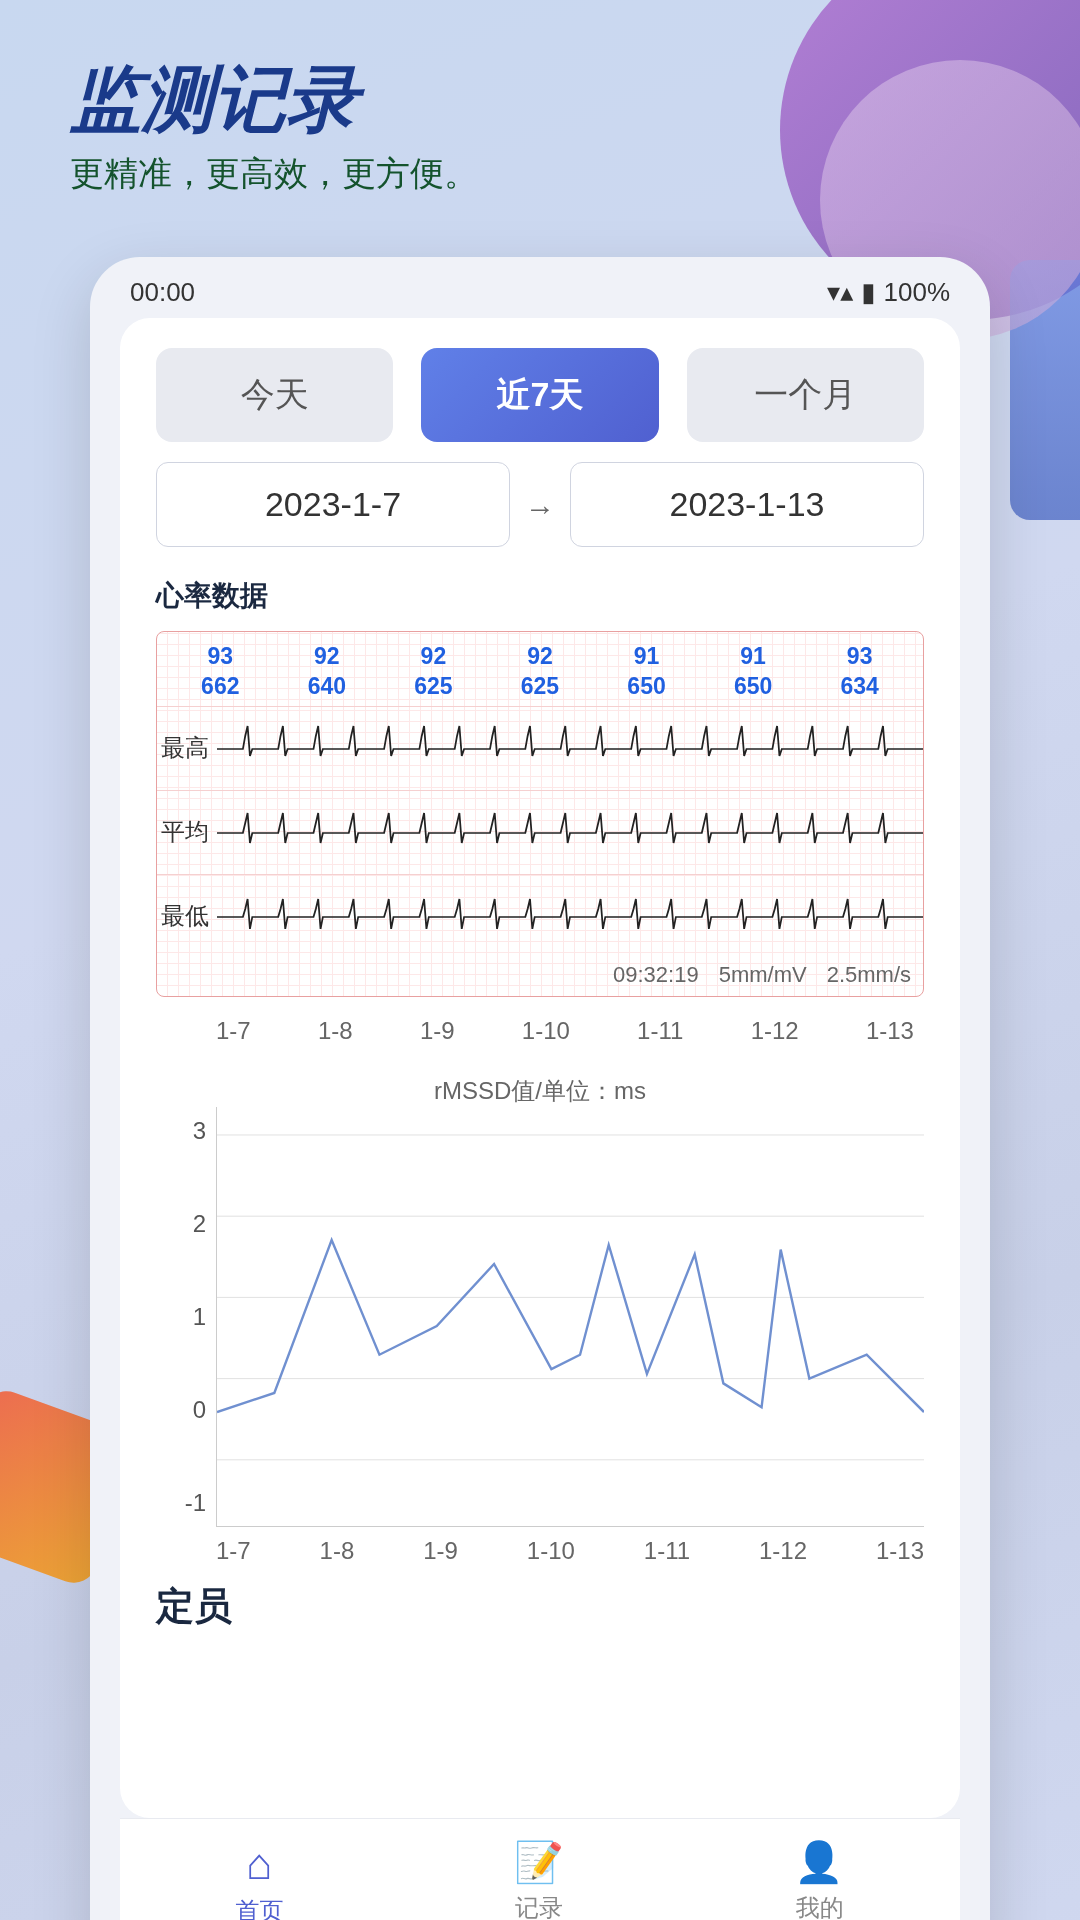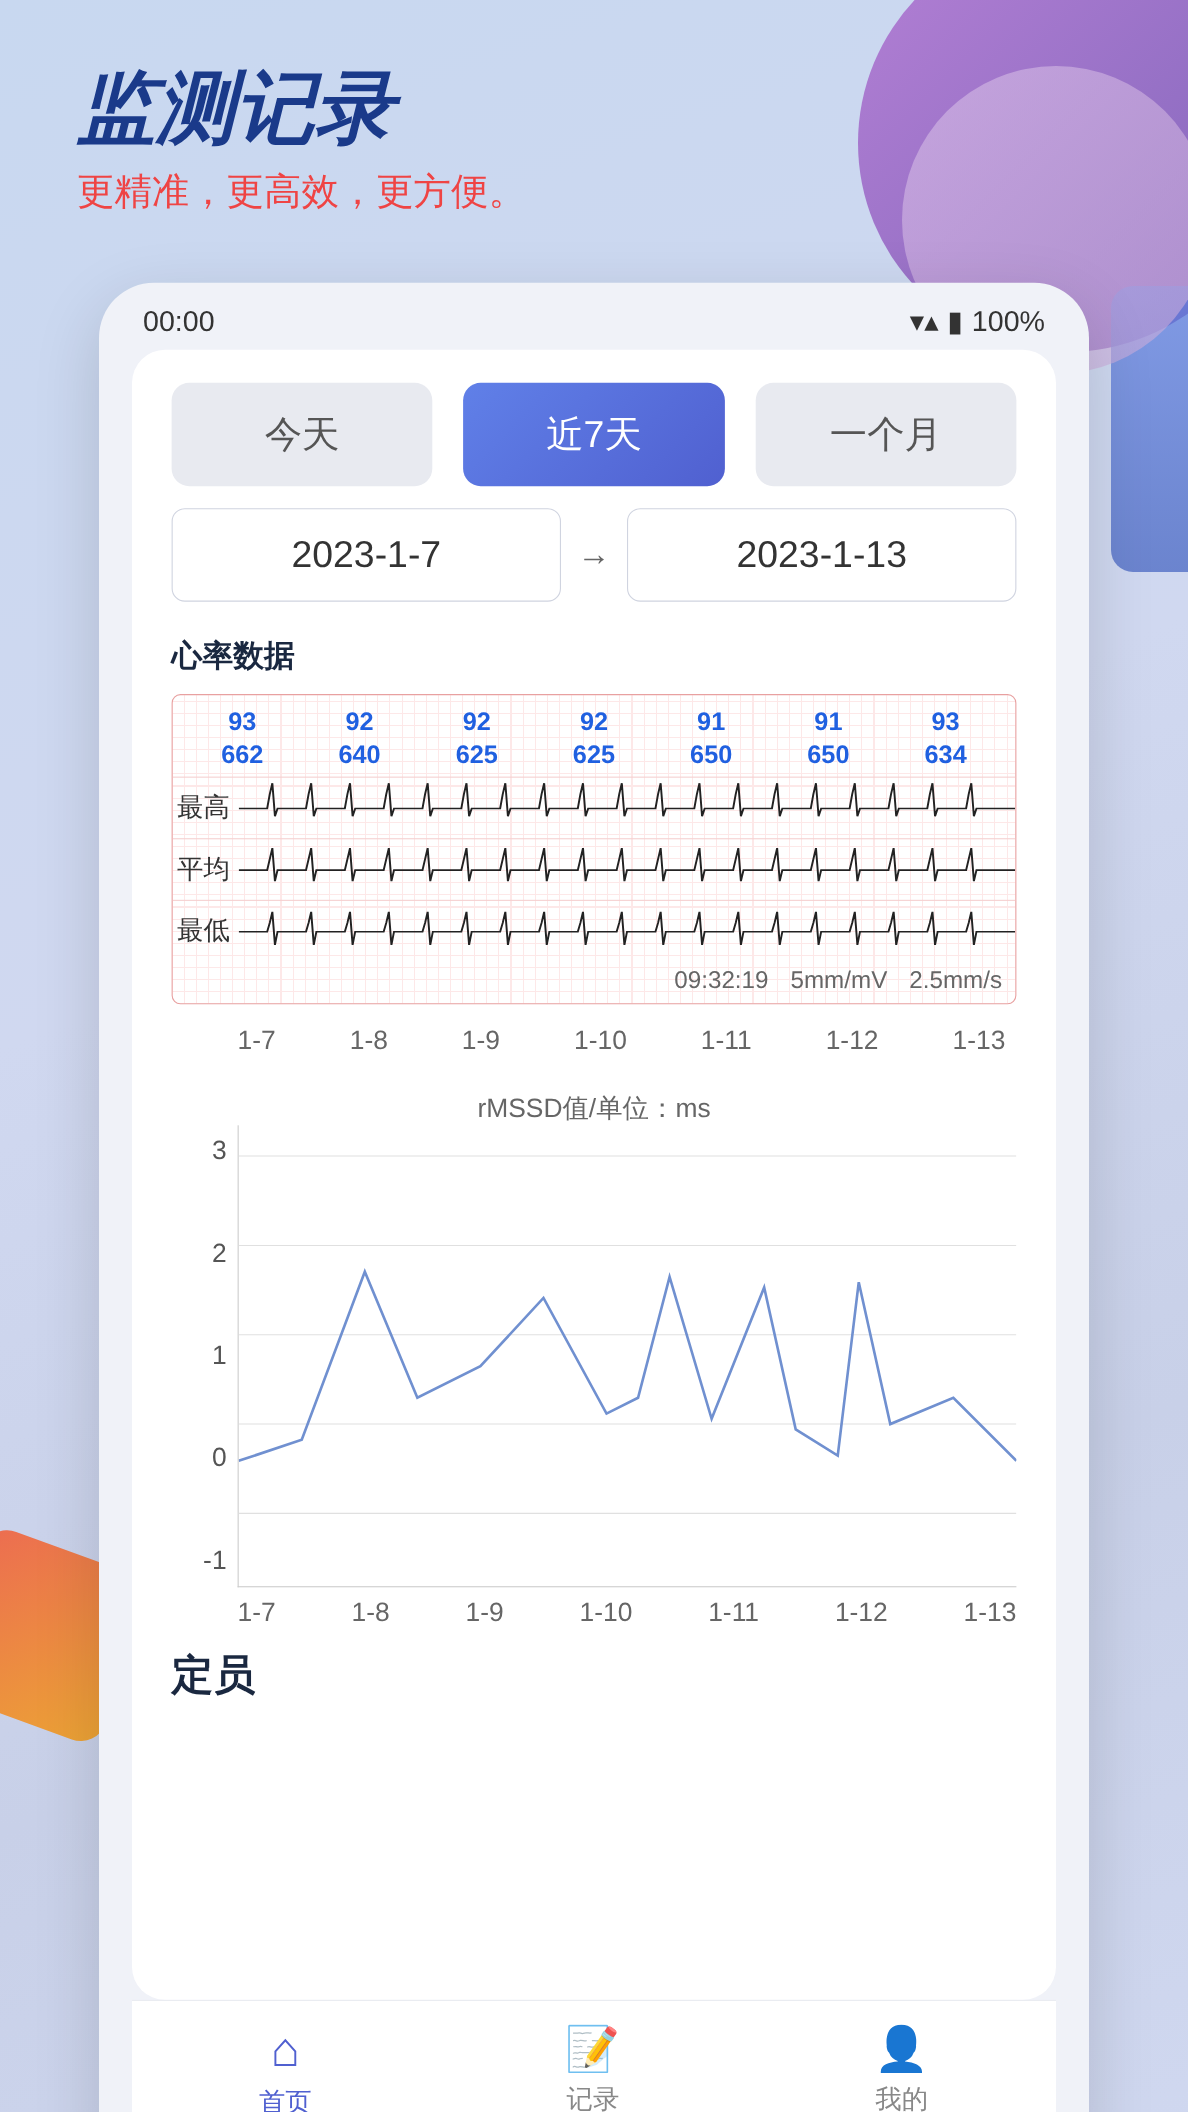--- a/index.html
+++ b/index.html
@@ -68,21 +68,21 @@
     }
     .header-title {
       font-size: 72px;
       font-weight: 800;
       color: #1a3a8a;
       line-height: 1.1;
       font-style: italic;
     }
     .header-subtitle {
       font-size: 34px;
-      color: #ef4444;
+      color: #14532d;
       margin-top: 12px;
     }
 
     
     .phone-frame {
       position: relative;
       z-index: 2;
       margin: 20px auto 0;
       width: 900px;
       background: #f0f2f8;
@@ -133,21 +133,21 @@
       cursor: pointer;
       text-align: center;
     }
     .tab-btn.inactive {
       background: #e8eaf0;
       color: #555;
     }
     .tab-btn.active {
       background: linear-gradient(135deg, #6080e8 0%, #5060d0 100%);
       color: white;
-      font-weight: 400;
+      font-weight: 700;
     }
 
     
     .date-row {
       display: flex;
       align-items: center;
       gap: 0;
       margin-bottom: 30px;
     }
     .date-box {
@@ -199,21 +199,21 @@
       line-height: 1.3;
     }
 
     .ecg-rows {
       position: relative;
     }
 
     .ecg-row {
       display: flex;
       align-items: center;
-      padding: 0 0;
+      padding: 14px 0;
       border-top: 1px solid #f5d0d0;
     }
     .ecg-row-label {
       width: 60px;
       font-size: 24px;
       color: #333;
       text-align: right;
       padding-right: 8px;
       flex-shrink: 0;
     }

